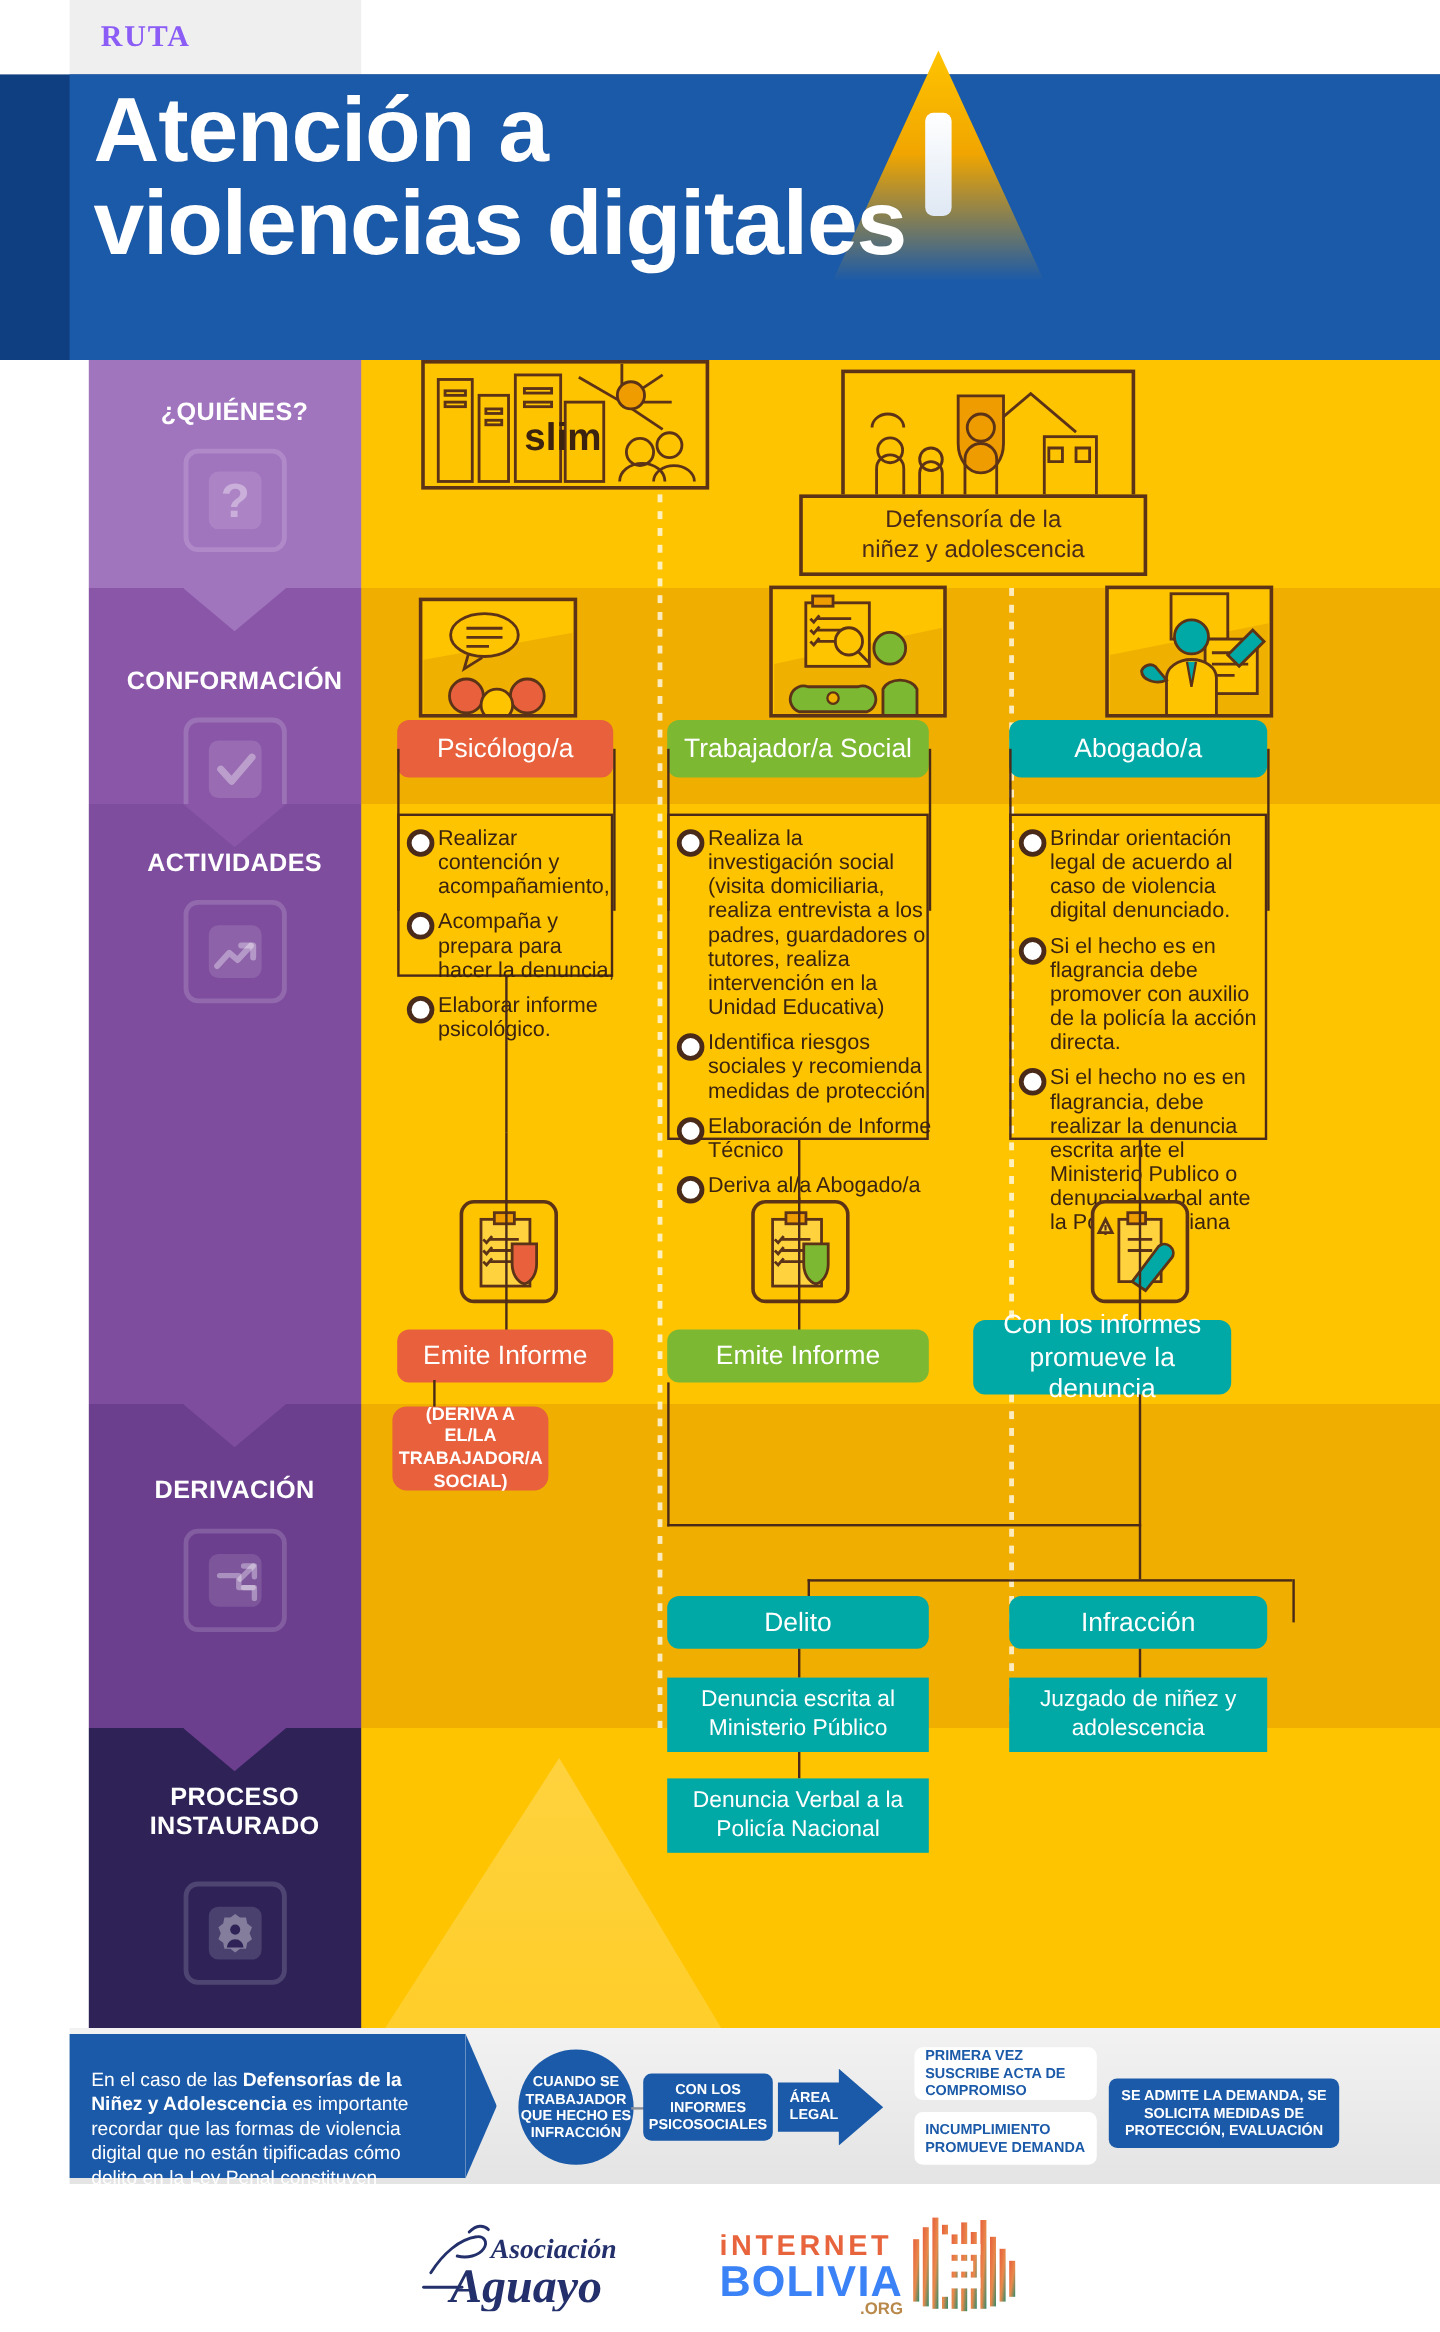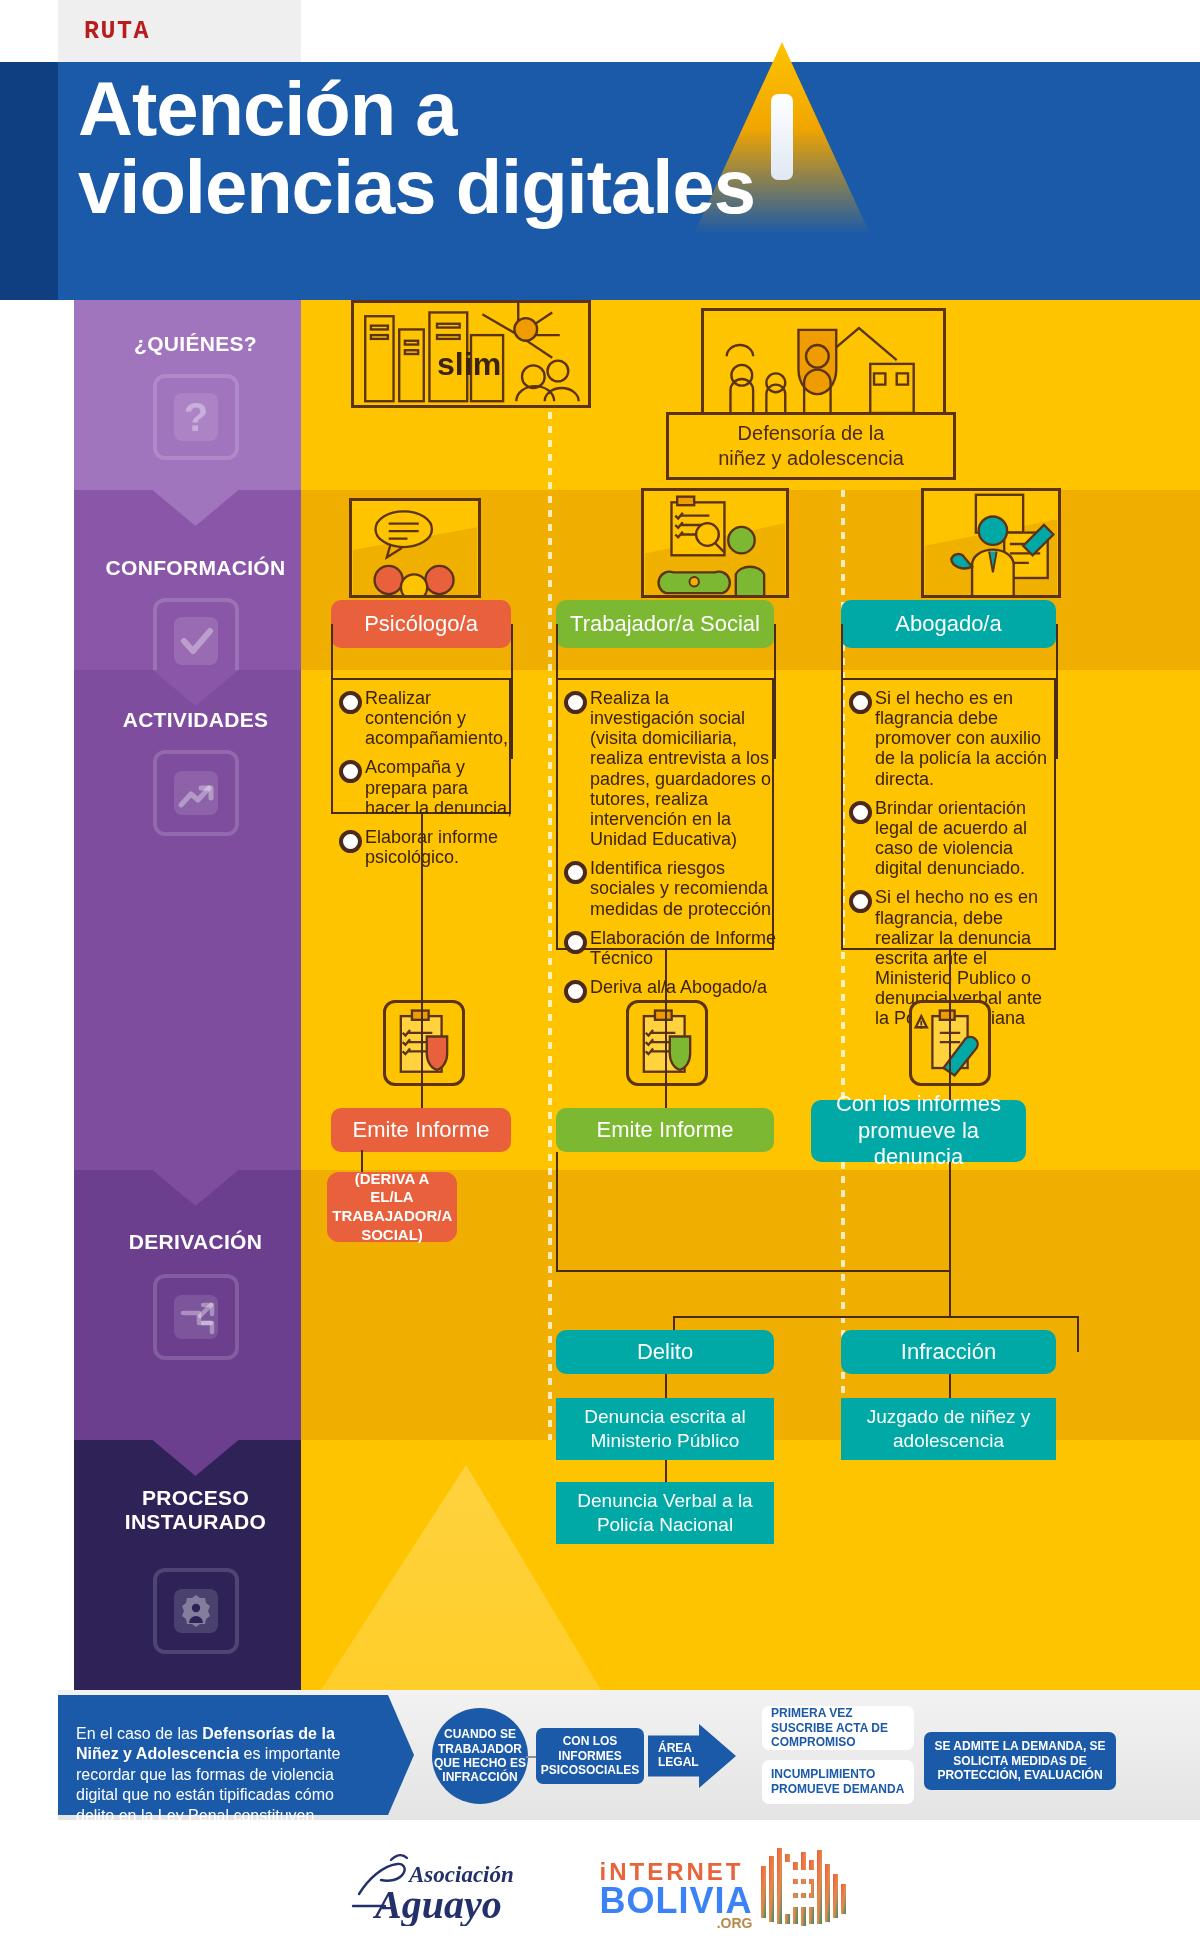--- a/index.html
+++ b/index.html
@@ -12,22 +12,22 @@
   }
 
   
   .header-wrap { position: relative; height: 300px; background:#ffffff; }
   .ruta-tab {
     position: absolute; left: 58px; top: 0; width: 243px; height: 62px;
     background: #efefef;
     display: flex; align-items: center; padding-left: 26px;
   }
   .ruta-tab span {
-    color: #b91c1c; font-weight: 800; font-size: 25px; letter-spacing: 1.5px;
-    font-family: Liberation Mono, monospace;
+    color: #8b5cf6; font-weight: 800; font-size: 25px; letter-spacing: 1.5px;
+    font-family: Liberation Serif, serif;
   }
   .header-band {
     position: absolute; left: 0; top: 62px; width: 1200px; height: 238px;
     background: #0f3f80;
   }
   .header-band-inner {
     position: absolute; left: 58px; top: 62px; width: 1142px; height: 238px;
     background: #1b5aa8;
   }
   .warn-tri {
@@ -401,22 +401,22 @@
     <div class="actbox" style="left:255px;top:378px;width:218px;height:272px;"></div>
     <ul class="acts" style="left:263px;top:388px;width:214px;">
       <li>Realiza la investigación social (visita domiciliaria, realiza entrevista a los padres, guardadores o tutores, realiza intervención en la Unidad Educativa)</li>
       <li>Identifica riesgos sociales y recomienda medidas de protección</li>
       <li>Elaboración de Informe Técnico</li>
       <li>Deriva al/a Abogado/a</li>
     </ul>
 
     <div class="actbox" style="left:540px;top:378px;width:215px;height:272px;"></div>
     <ul class="acts" style="left:548px;top:388px;width:212px;">
+      <li>Brindar orientación legal de acuerdo al caso de violencia digital denunciado.</li>
       <li>Si el hecho es en flagrancia debe promover con auxilio de la policía la acción directa.</li>
-      <li>Brindar orientación legal de acuerdo al caso de violencia digital denunciado.</li>
       <li>Si el hecho no es en flagrancia, debe realizar la denuncia escrita ante el Ministerio Publico o denuncia verbal ante la Policia Boliviana</li>
     </ul>
 
     <div class="line v" style="left:120px;top:514px;height:130px;"></div>
     <div class="line v" style="left:364px;top:650px;height:50px;"></div>
     <div class="line v" style="left:648px;top:650px;height:50px;"></div>
 
     <div class="pic round" style="left:82px;top:700px;width:82px;height:86px;">
       <svg viewBox="0 0 82 86" style="width:100%;height:100%;">
         <g stroke="#5c3317" stroke-width="2.5" fill="none">

